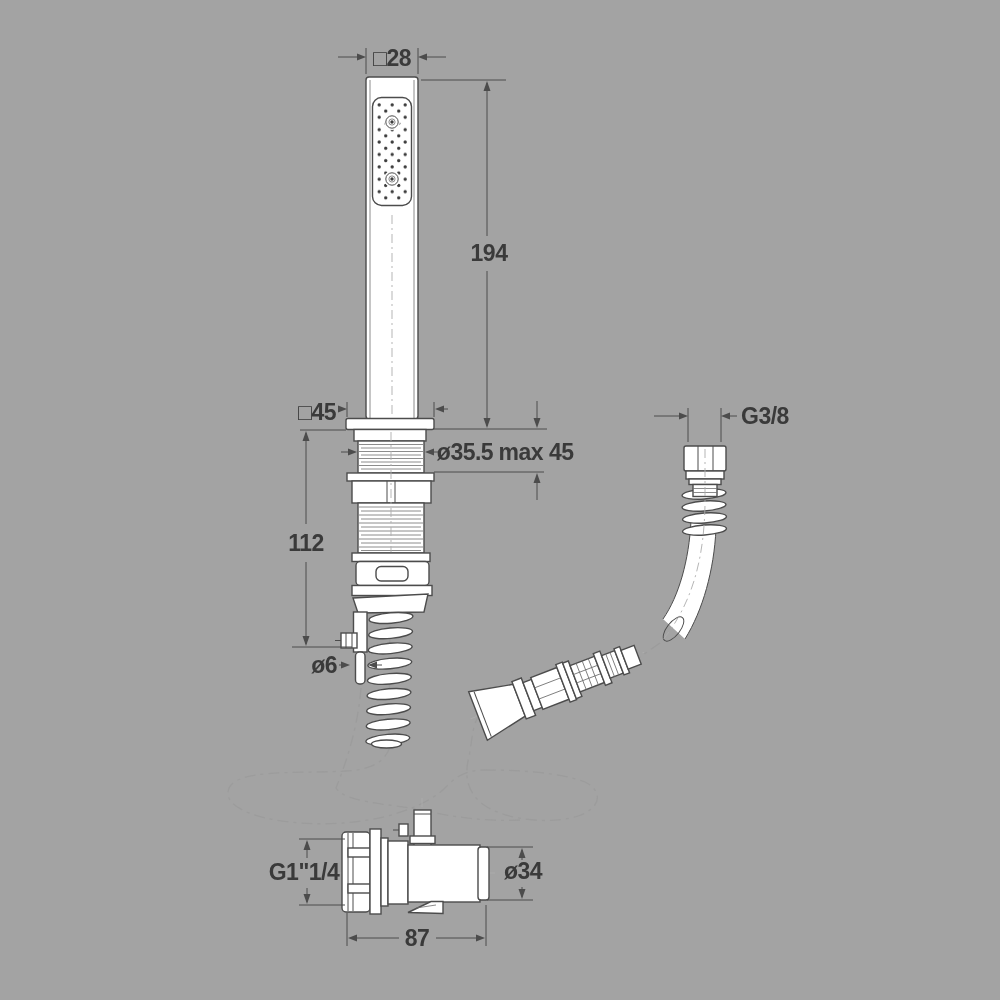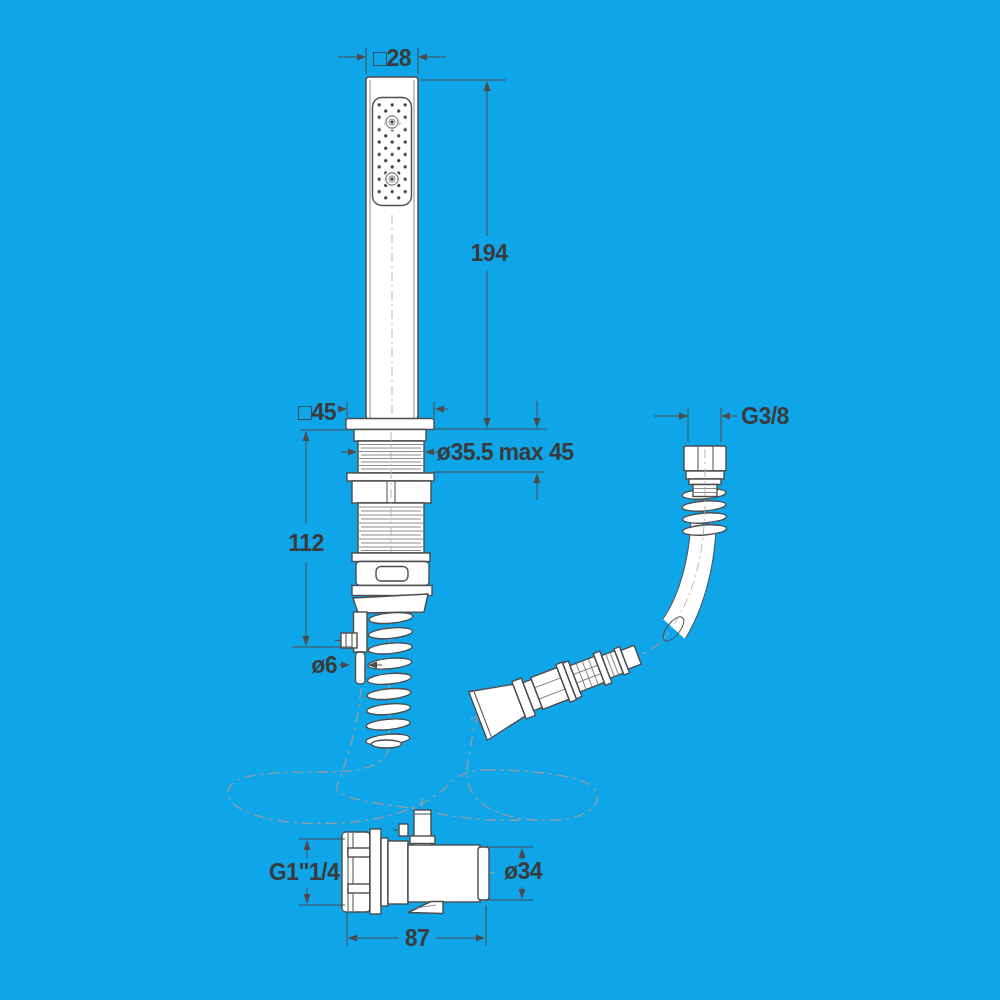--- a/index.html
+++ b/index.html
@@ -1,16 +1,16 @@
 <!DOCTYPE html>
 <html><head>
 <meta charset="utf-8">
 <style>
   html,body{margin:0;padding:0;background:#ffffff;}
-  .stage{width:1000px;height:1000px;position:relative;background:#0ea5e9;overflow:hidden;}
+  .stage{width:1000px;height:1000px;position:relative;background:#a3a3a3;overflow:hidden;}
   svg{display:block;}
   text{font-family:"Liberation Sans","DejaVu Sans",sans-serif;font-weight:600;
        font-size:23px;fill:#3a3a3a;letter-spacing:-0.5px;}
   .part{stroke:#4c4c4c;stroke-width:1.4;fill:#ffffff;}
   .partln{stroke:#4c4c4c;stroke-width:1;fill:none;}
   .thin{stroke:#6f6f6f;stroke-width:.8;fill:none;}
   .dim{stroke:#4c4c4c;stroke-width:1;fill:none;}
   .arr{fill:#4c4c4c;stroke:none;}
   .hose{stroke:#9c9c9c;stroke-width:1.3;fill:none;stroke-dasharray:11 5 3 5;}
   .cline{stroke:#adadad;stroke-width:.9;fill:none;stroke-dasharray:9 4 2 4;}

